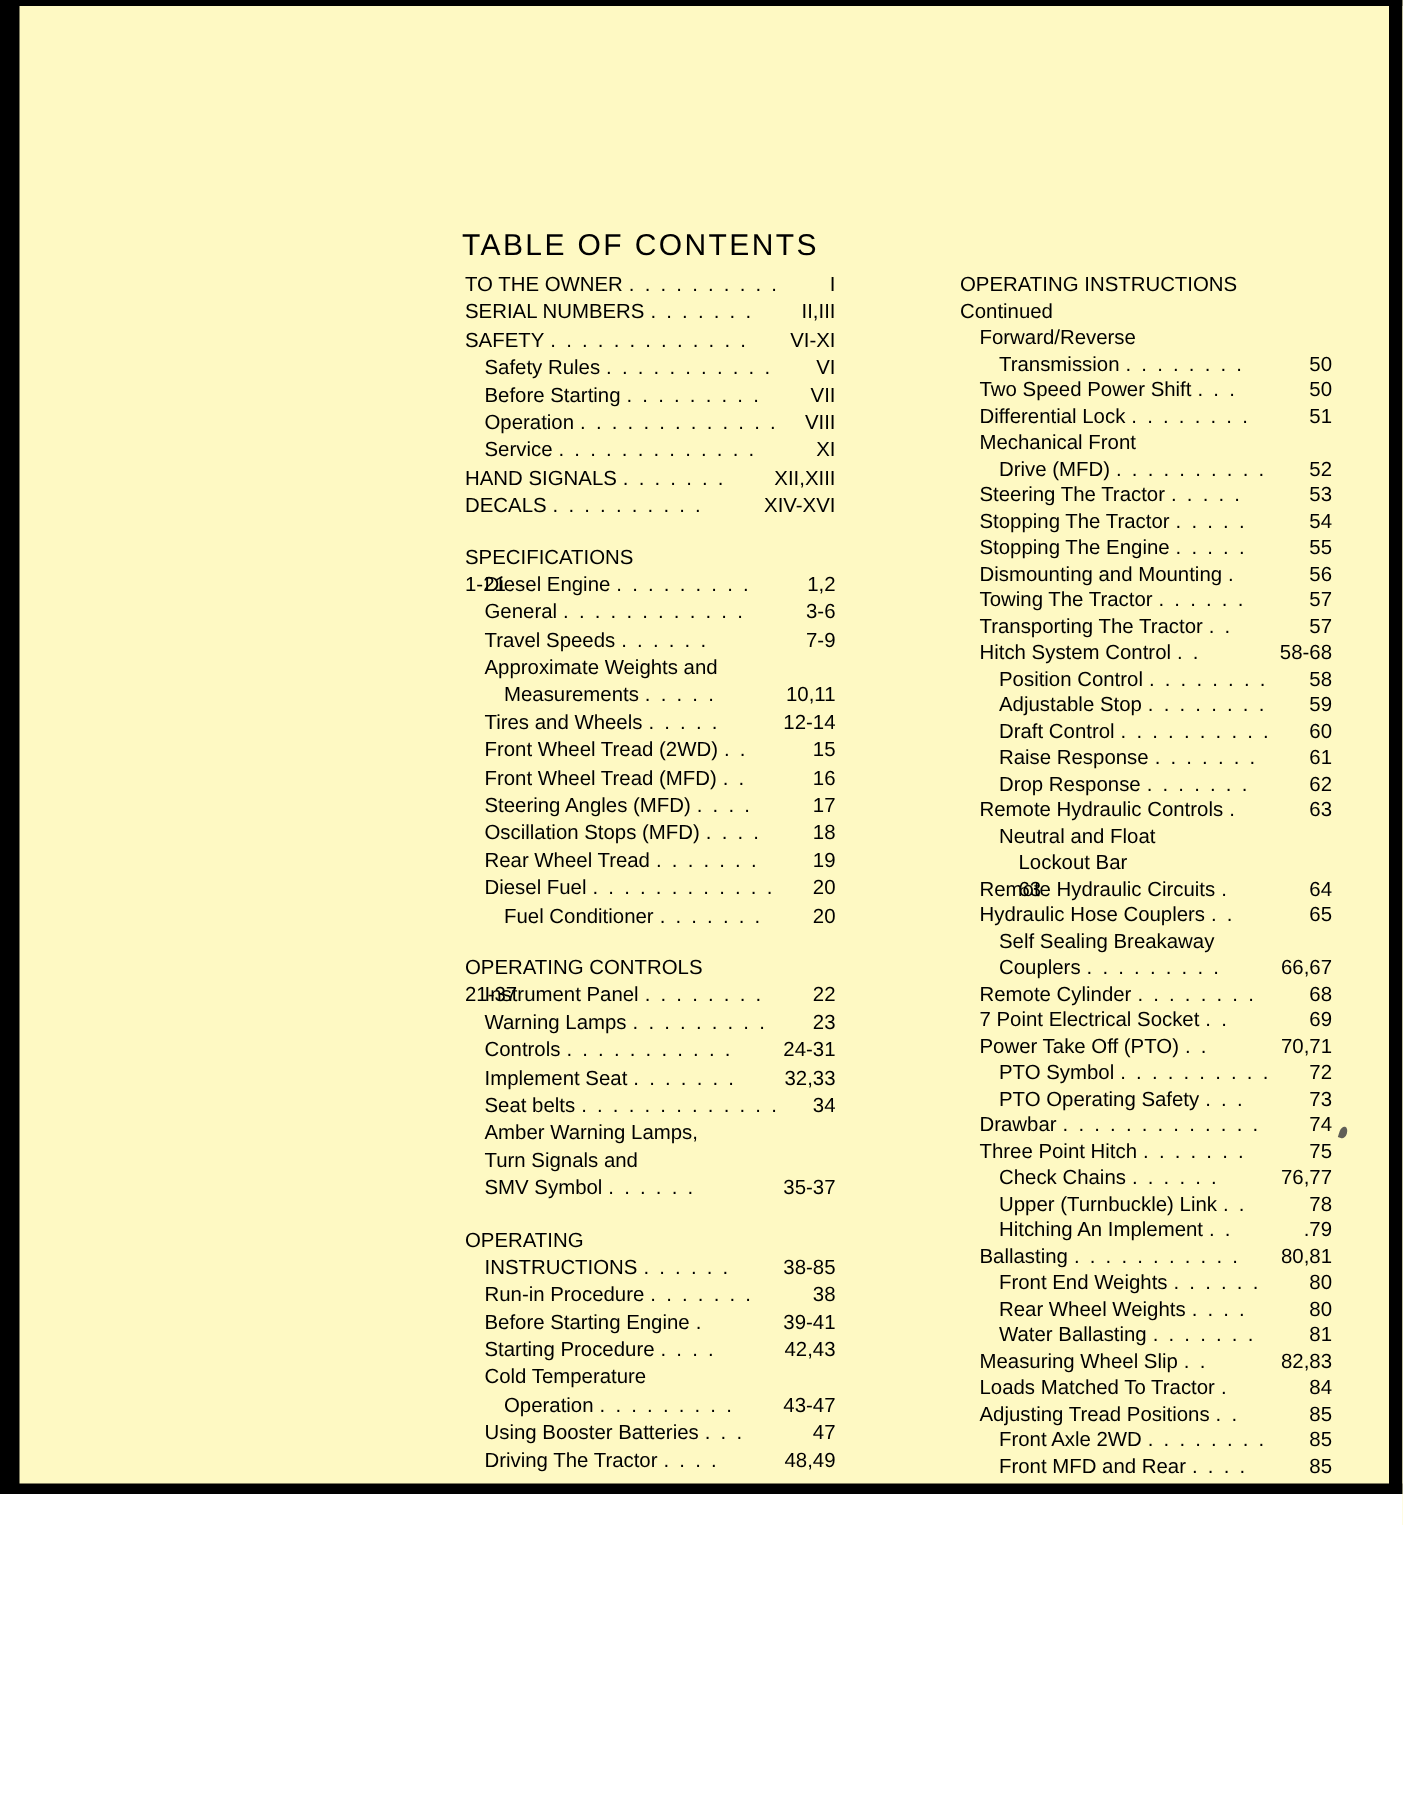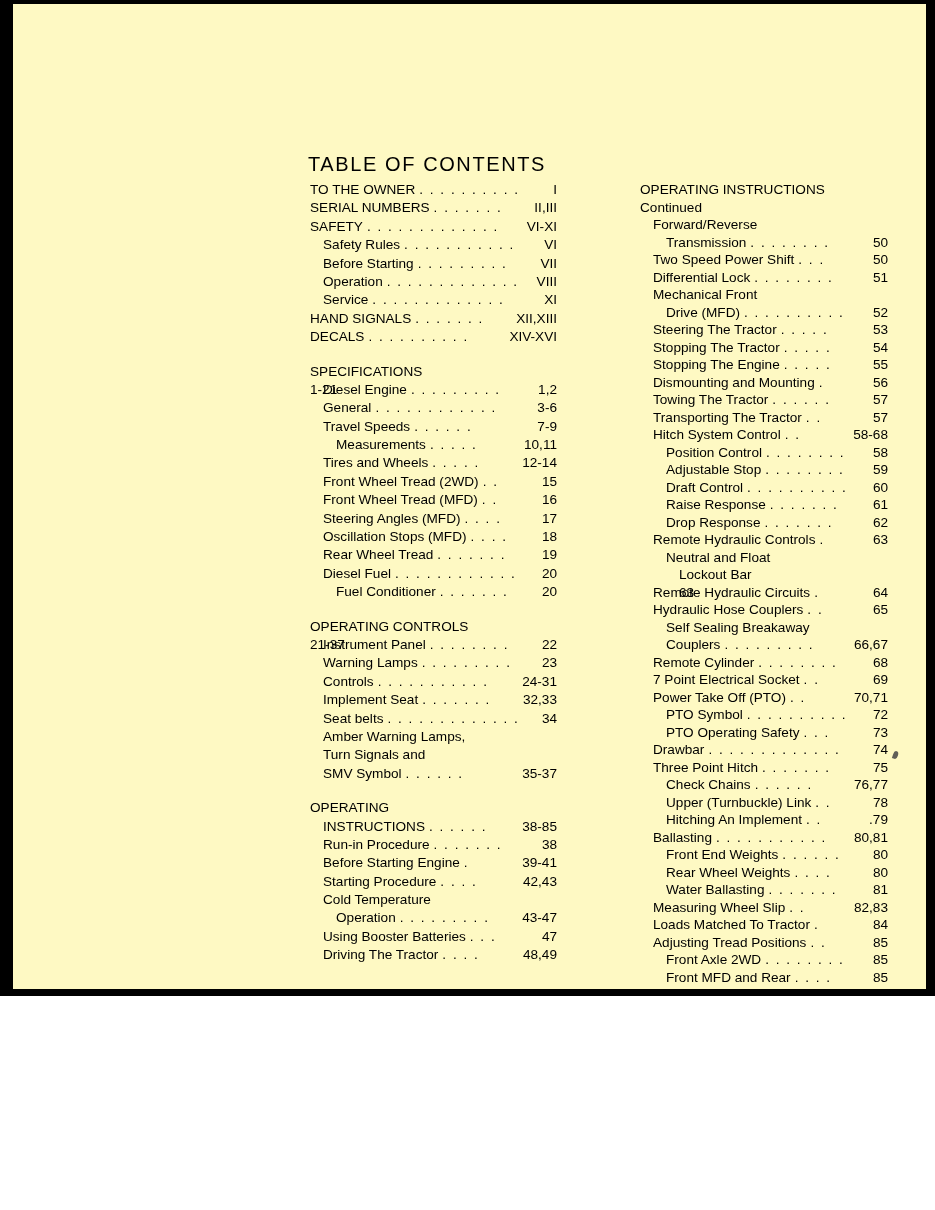--- a/index.html
+++ b/index.html
@@ -142,20 +142,25 @@
         <span class="dots">. . . . . . . . . . . .</span>
         <span class="page-ref">3-6</span>
       </div>
 
       <div class="toc-row indent-1">
         <span class="label">Travel Speeds</span>
         <span class="dots">. . . . . .</span>
         <span class="page-ref">7-9</span>
       </div>
 
+      <div class="toc-row indent-1">
+        <span class="label">Approximate Weights and</span>
+        <span class="dots"></span>
+        <span class="page-ref"></span>
+      </div>
 
       <div class="toc-row indent-2">
         <span class="label">Measurements</span>
         <span class="dots">. . . . .</span>
         <span class="page-ref">10,11</span>
       </div>
 
       <div class="toc-row indent-1">
         <span class="label">Tires and Wheels</span>
         <span class="dots">. . . . .</span>

